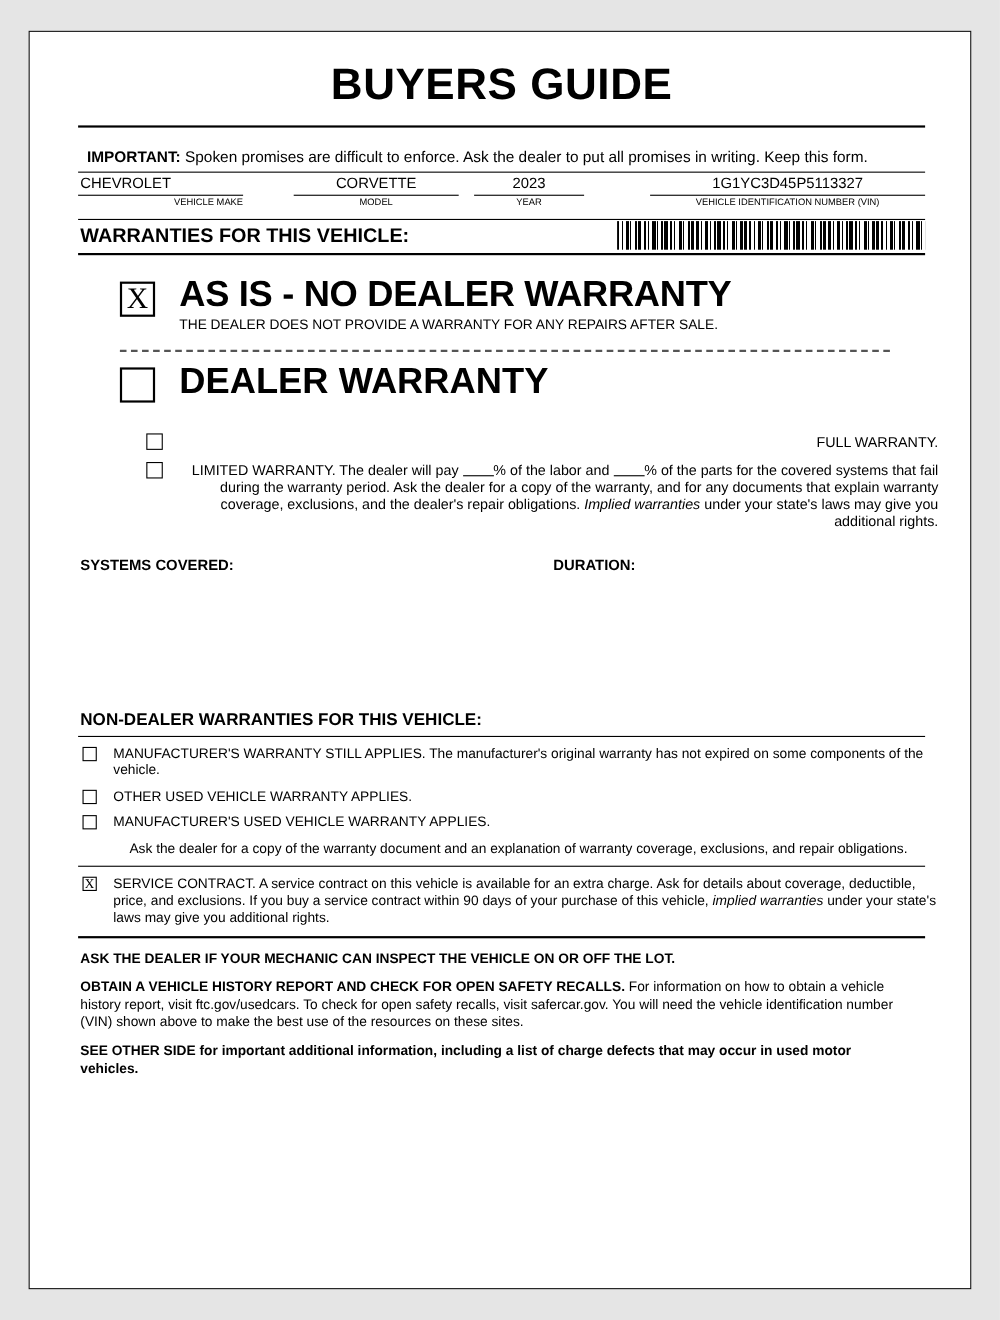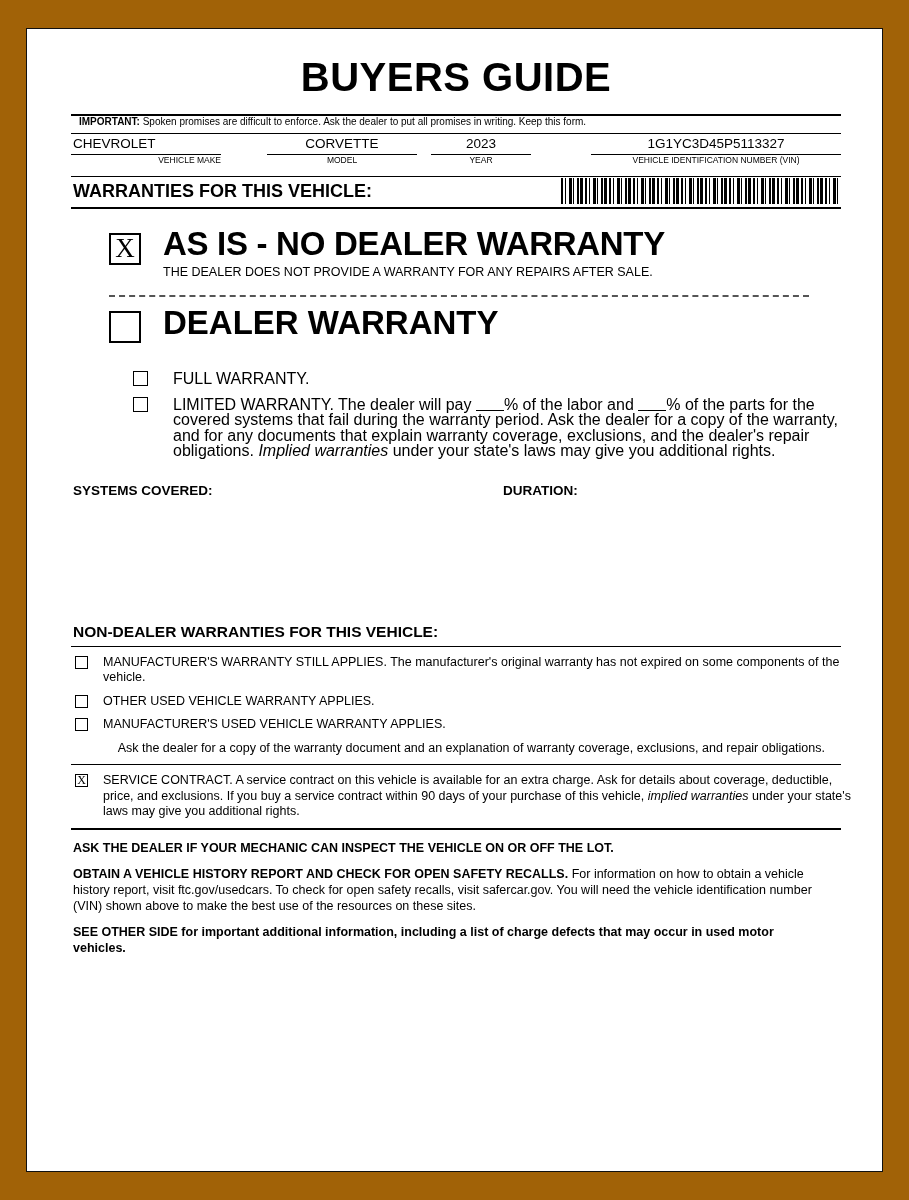--- a/index.html
+++ b/index.html
@@ -11,21 +11,21 @@
     width: 909px;
     height: 1200px;
     font-family: "Liberation Sans", sans-serif;
     color: #000;
     overflow: hidden;
   }
   .page {
     position: relative;
     width: 909px;
     height: 1200px;
-    background: #a16207;
+    background: #e5e5e5;
     box-sizing: border-box;
   }
   .sheet {
     position: absolute;
     left: 26px;
     top: 28px;
     width: 857px;
     height: 1144px;
     border: 1px solid #111;
     background: #fff;
@@ -48,22 +48,22 @@
     margin: 8px 0 14px 0;
     font-family: "Liberation Sans", sans-serif;
   }
 
   .rule-thick { border-top: 2px solid #000; }
   .rule-thin { border-top: 1px solid #000; }
   .rule-med { border-top: 1.5px solid #000; }
 
   
   .important {
-    font-size: 10px;
-    padding: 0 2px 6px 8px;
+    font-size: 14px;
+    padding: 18px 2px 6px 8px;
     white-space: nowrap;
   }
   .important b { font-weight: bold; }
 
   
   .vehicle-row {
     position: relative;
     height: 40px;
     margin-top: 2px;
   }
@@ -179,23 +179,24 @@
     top: -5px;
     font-size: 33px;
     font-weight: bold;
   }
 
   .sub-item {
     position: relative;
     margin-left: 62px;
     margin-top: 10px;
     padding-left: 40px;
-    font-size: 16px;
+    font-size: 13px;
     line-height: 15.5px;
     width: 680px;
+    text-align: right;
   }
   .box-sm {
     position: absolute;
     left: 0;
     top: 0px;
     width: 15px;
     height: 15px;
     border: 1.5px solid #000;
     box-sizing: border-box;
   }

